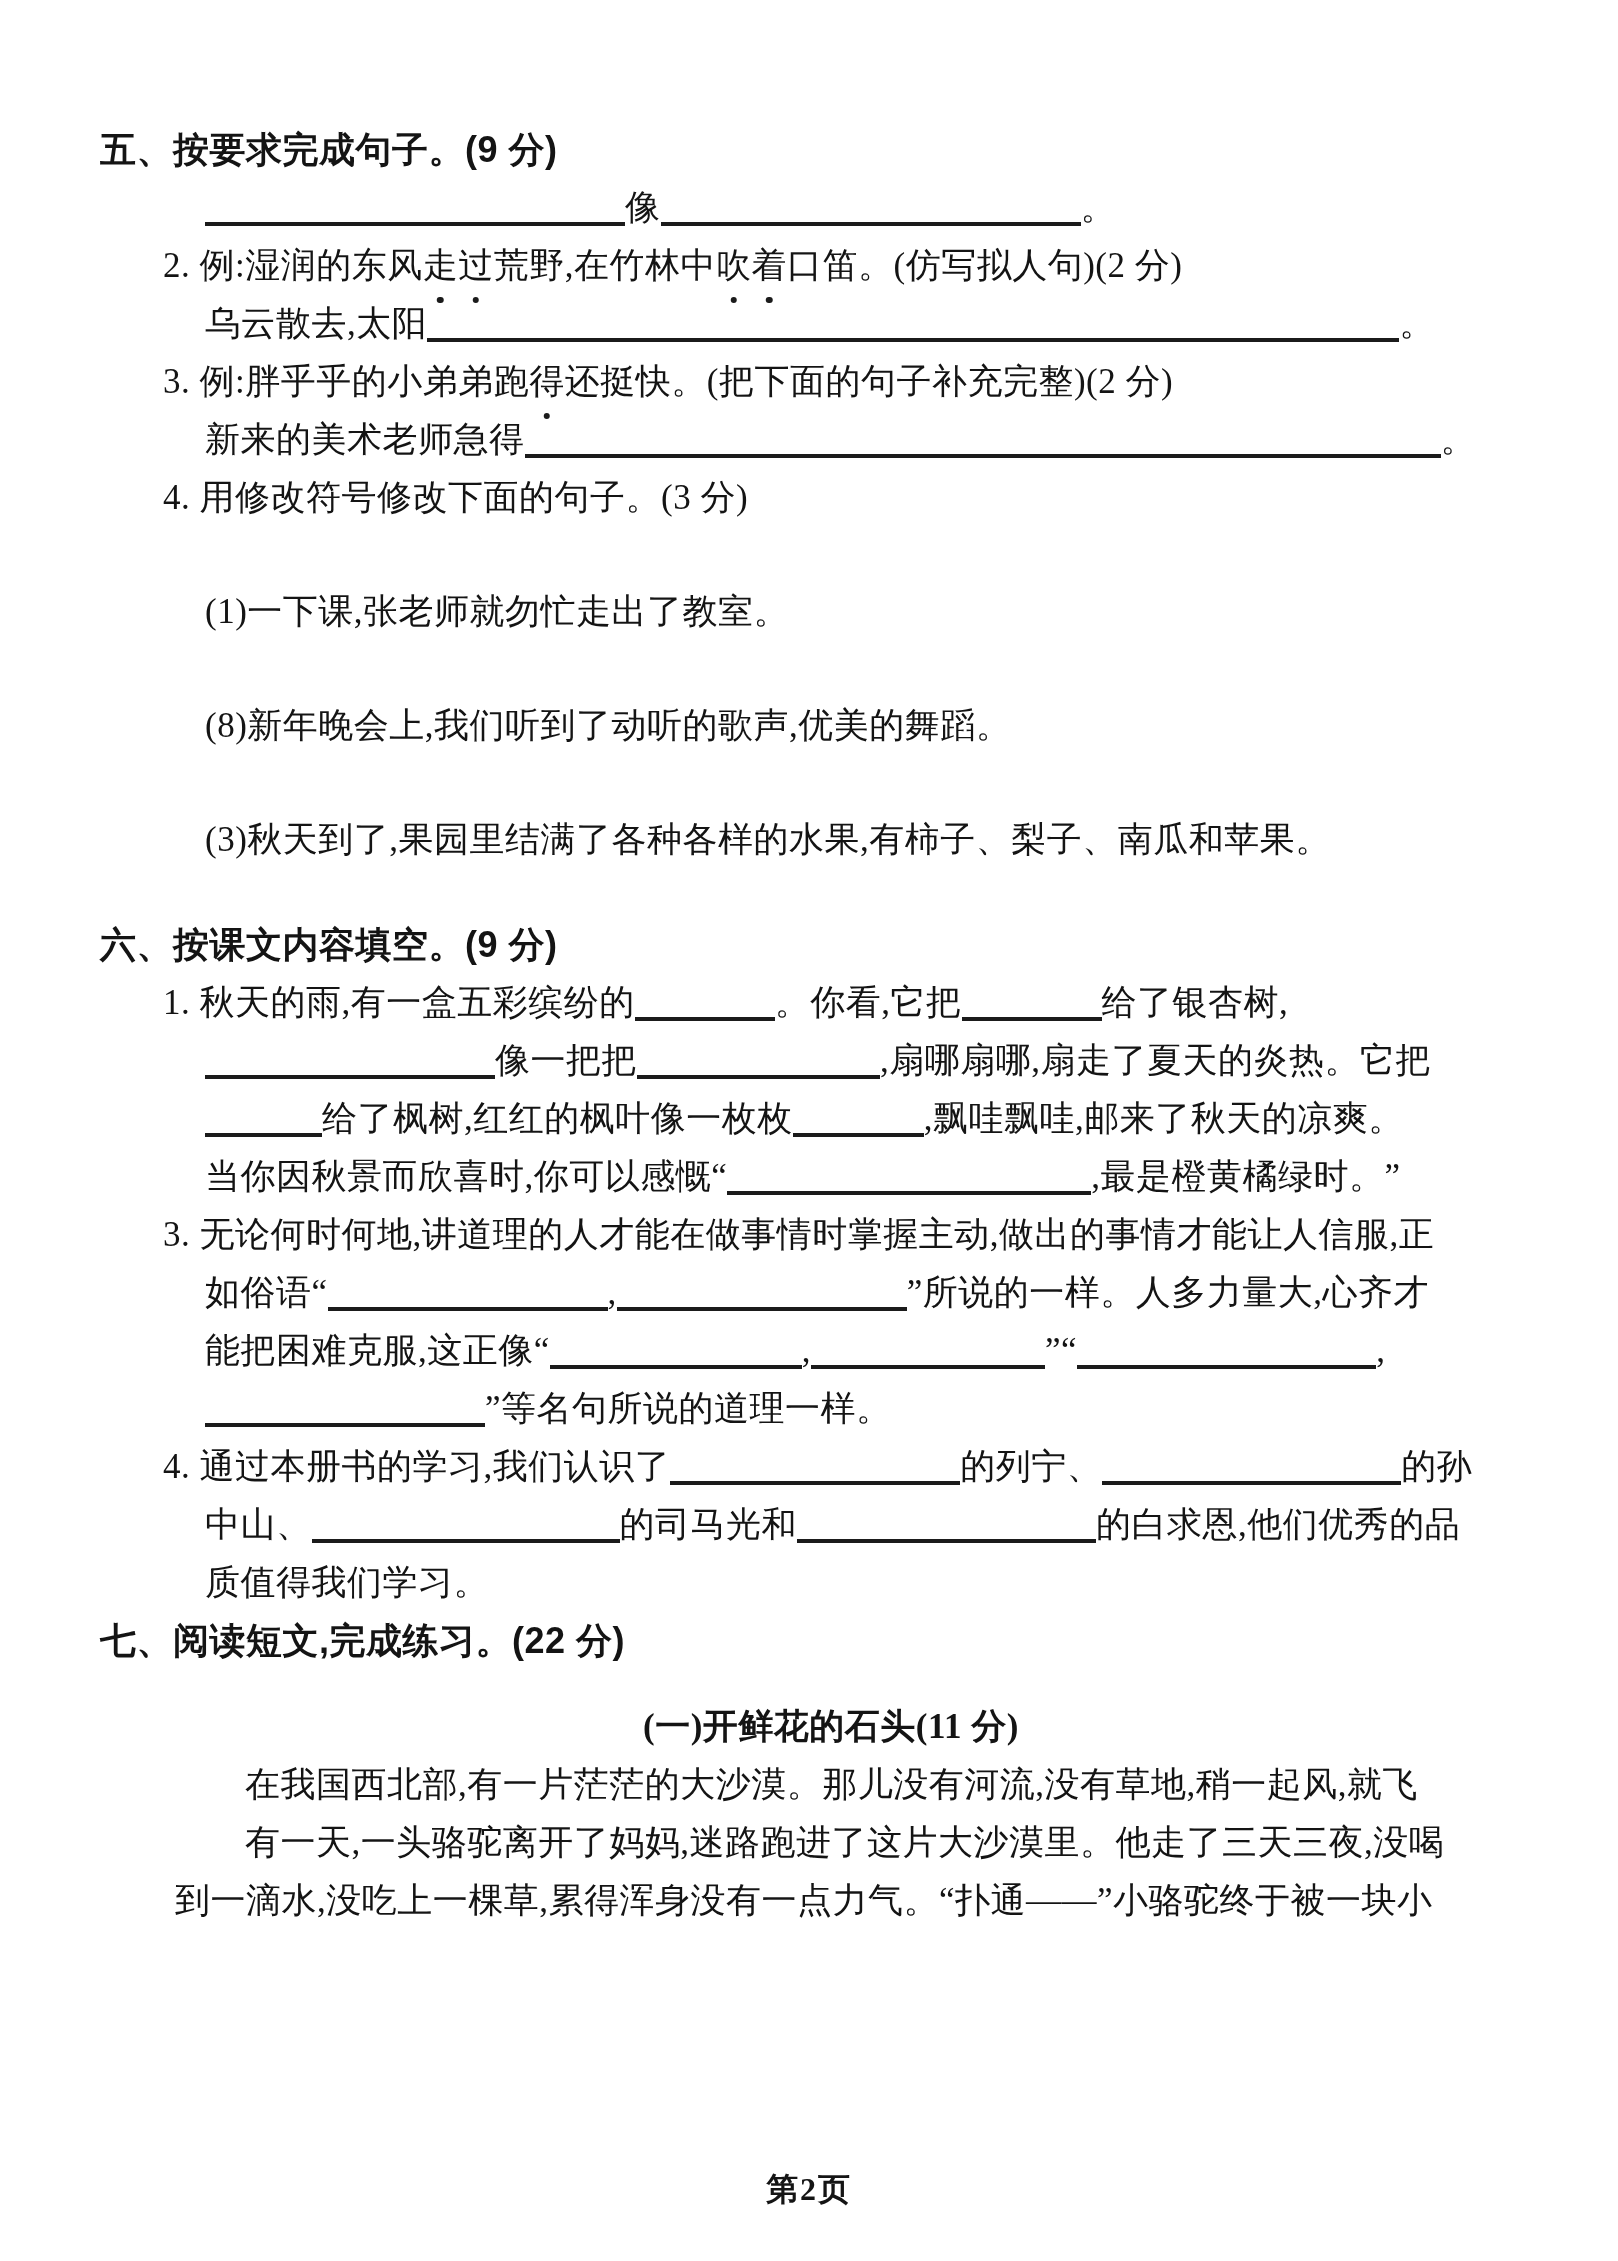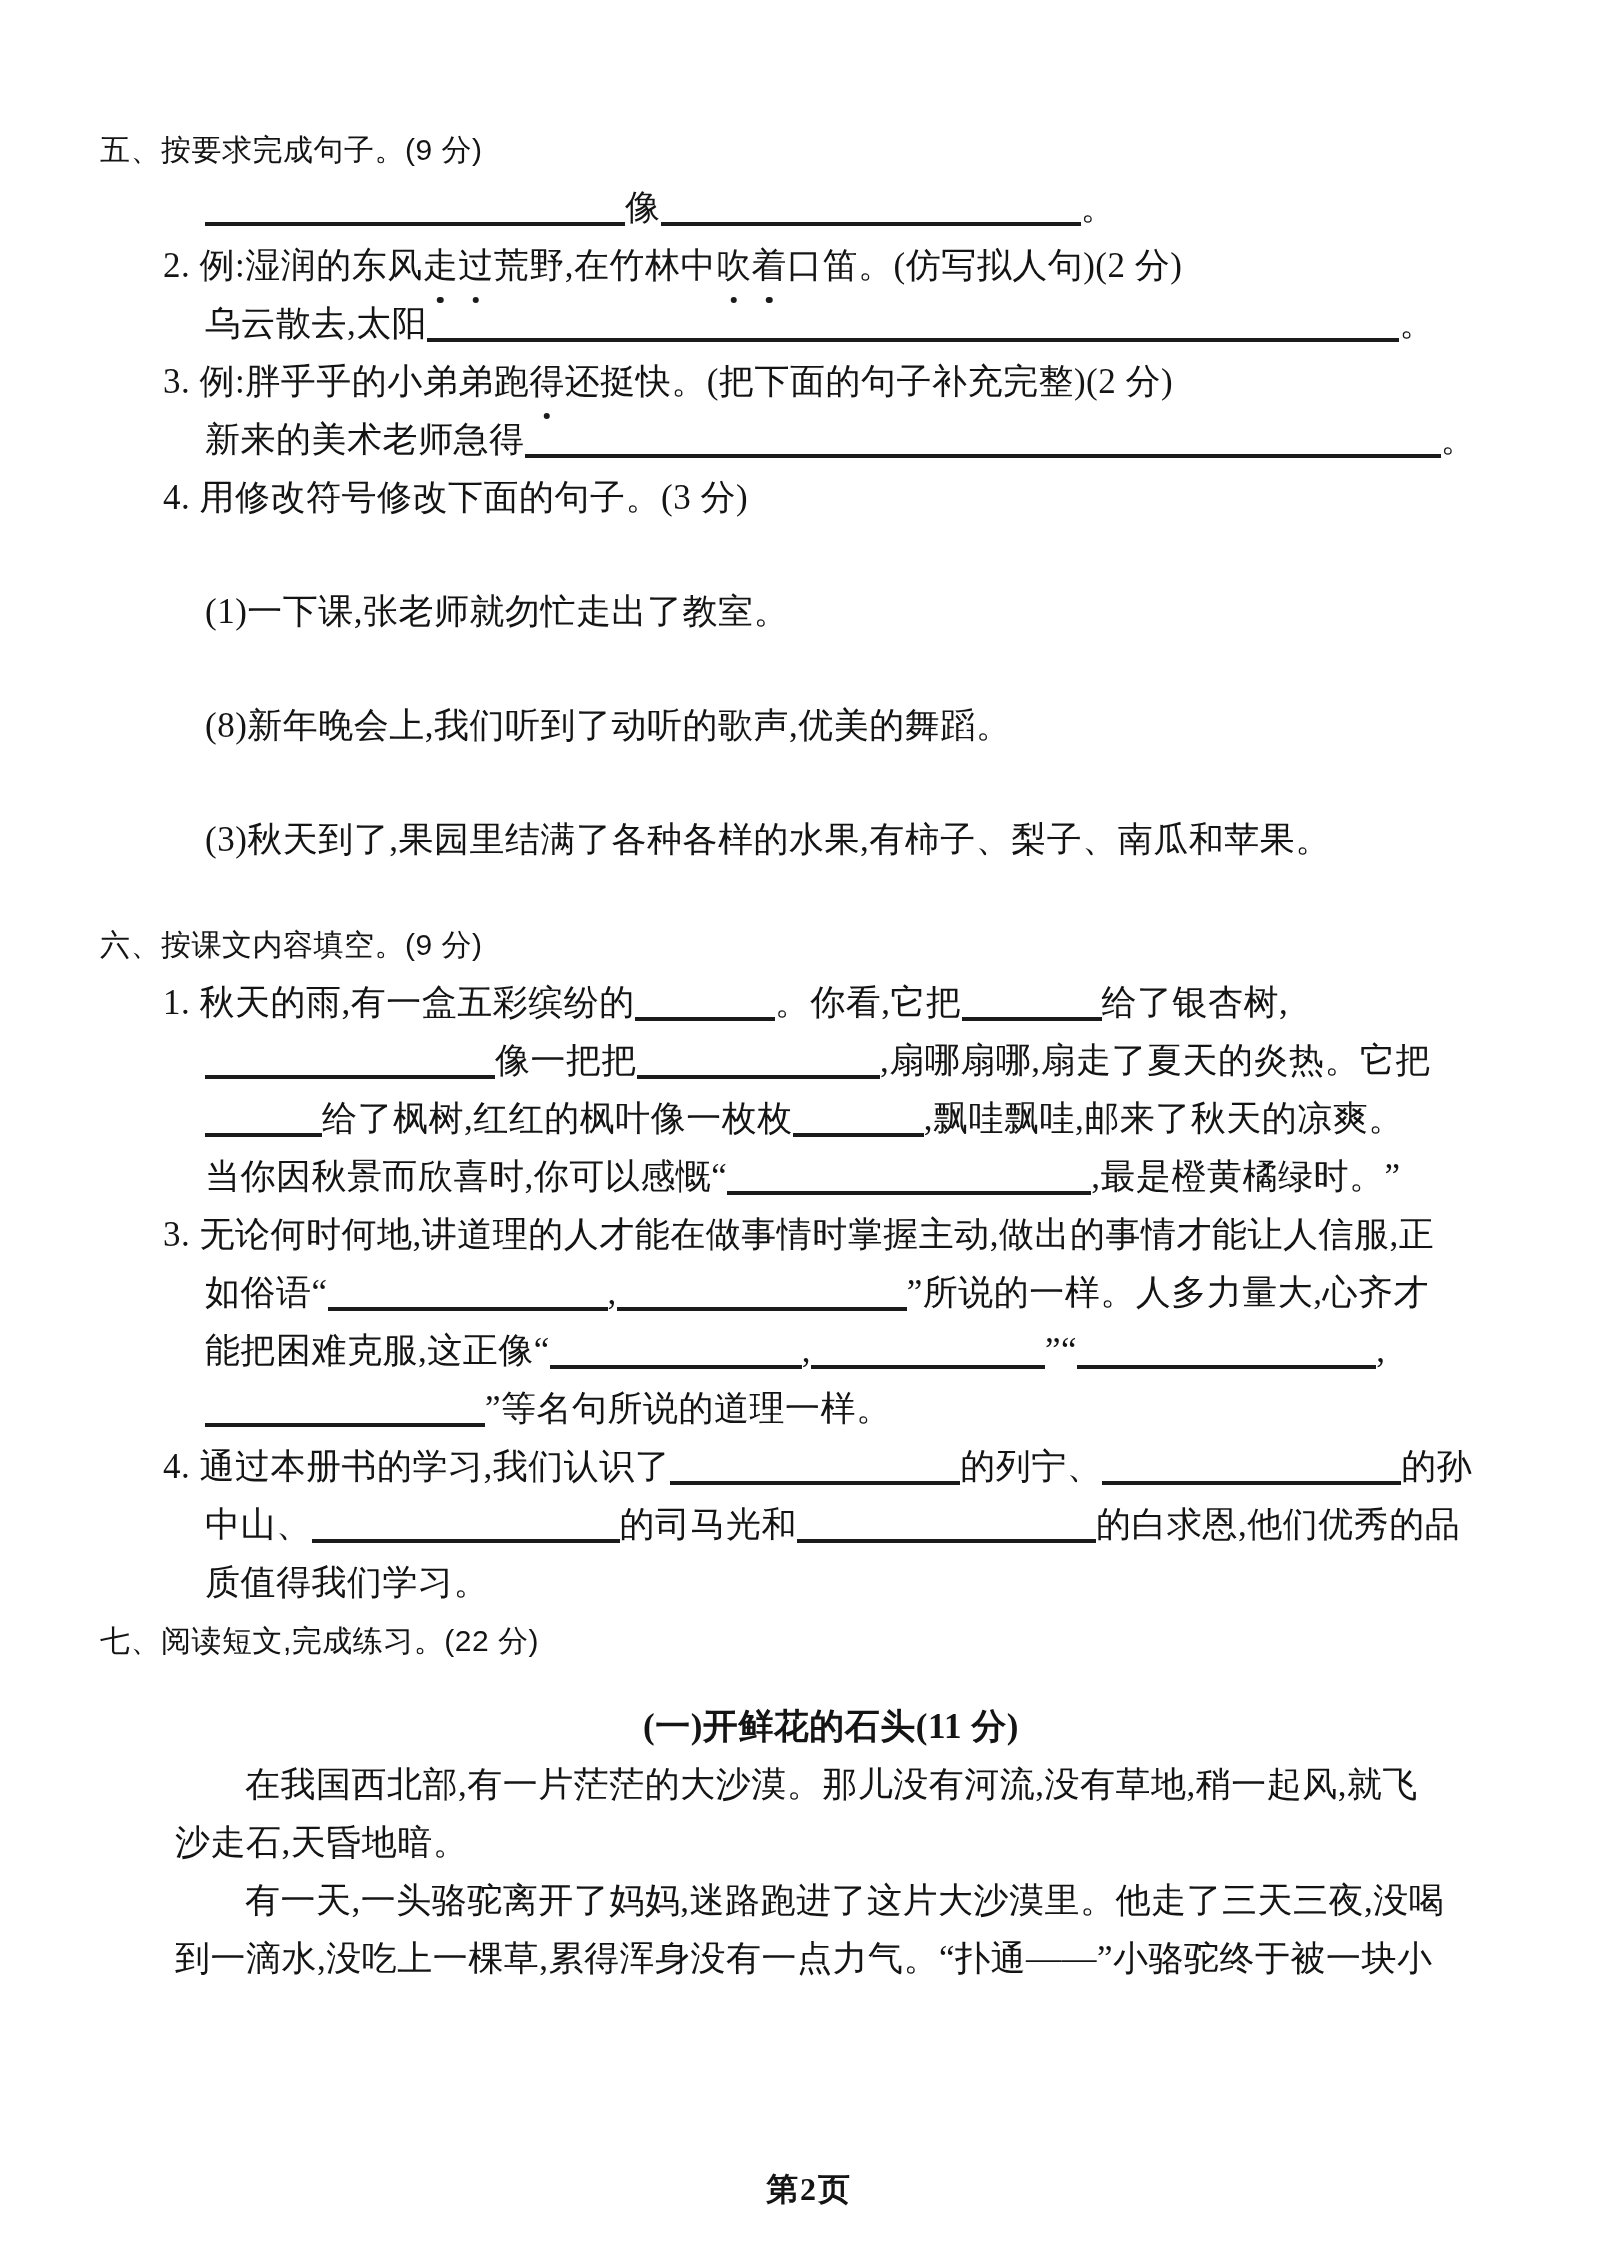--- a/index.html
+++ b/index.html
@@ -16,22 +16,22 @@
     left:100px;top:121px;right:56px;
   }
   .line{
     height:58px;
     line-height:58px;
     font-size:35px;
     white-space:nowrap;
     letter-spacing:0.5px;
   }
   .line.header{
-    font-weight:normal;
-    font-size:30px;
+    font-weight:bold;
+    font-size:36px;
     font-family:"Liberation Sans","DejaVu Sans",sans-serif;
   }
   .line.center{text-align:center;}
   .line.bold{font-weight:bold;}
   .blank{
     display:inline-block;
     height:3.3px;
     background:#1b1b1b;
     vertical-align:-6.5px;
   }
@@ -78,19 +78,18 @@
       <div class="line" style="padding-left: 63px;"><span>3. 无论何时何地,讲道理的人才能在做事情时掌握主动,做出的事情才能让人信服,正</span></div>
       <div class="line" style="padding-left: 105px;"><span>如俗语“</span><span class="blank" style="width: 280px;"></span><span>,</span><span class="blank" style="width: 290px;"></span><span>”所说的一样。人多力量大,心齐才</span></div>
       <div class="line" style="padding-left: 105px;"><span>能把困难克服,这正像“</span><span class="blank" style="width: 252px;"></span><span>,</span><span class="blank" style="width: 234px;"></span><span>”“</span><span class="blank" style="width: 299px;"></span><span>,</span></div>
       <div class="line" style="padding-left: 105px;"><span class="blank" style="width: 280px;"></span><span>”等名句所说的道理一样。</span></div>
       <div class="line" style="padding-left: 63px;"><span>4. 通过本册书的学习,我们认识了</span><span class="blank" style="width: 290px;"></span><span>的列宁、</span><span class="blank" style="width: 299px;"></span><span>的孙</span></div>
       <div class="line" style="padding-left: 105px;"><span>中山、</span><span class="blank" style="width: 308px;"></span><span>的司马光和</span><span class="blank" style="width: 299px;"></span><span>的白求恩,他们优秀的品</span></div>
       <div class="line" style="padding-left: 105px;"><span>质值得我们学习。</span></div>
       <div class="line header"><span>七、阅读短文,完成练习。(22 分)</span></div>
       <div class="line center bold" style="margin-top: 28px;"><span>(一)开鲜花的石头(11 分)</span></div>
       <div class="line" style="padding-left: 145px;"><span>在我国西北部,有一片茫茫的大沙漠。那儿没有河流,没有草地,稍一起风,就飞</span></div>
-      <div class="line" style="padding-left: 75px;"><span>沙走石,天昏地暗。</span></div>
       <div class="line" style="padding-left: 145px;"><span>有一天,一头骆驼离开了妈妈,迷路跑进了这片大沙漠里。他走了三天三夜,没喝</span></div>
       <div class="line" style="padding-left: 75px;"><span>到一滴水,没吃上一棵草,累得浑身没有一点力气。“扑通——”小骆驼终于被一块小</span></div>
     </div>
   <div class="footer">第2页</div>
 </div>
 
 
 </body></html>

